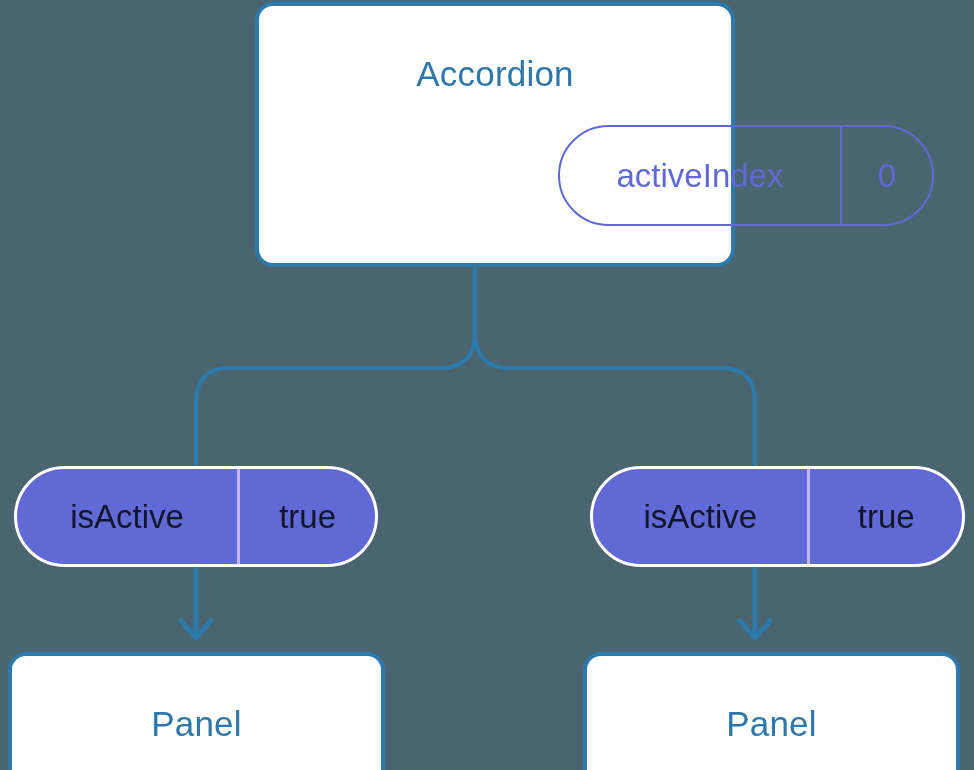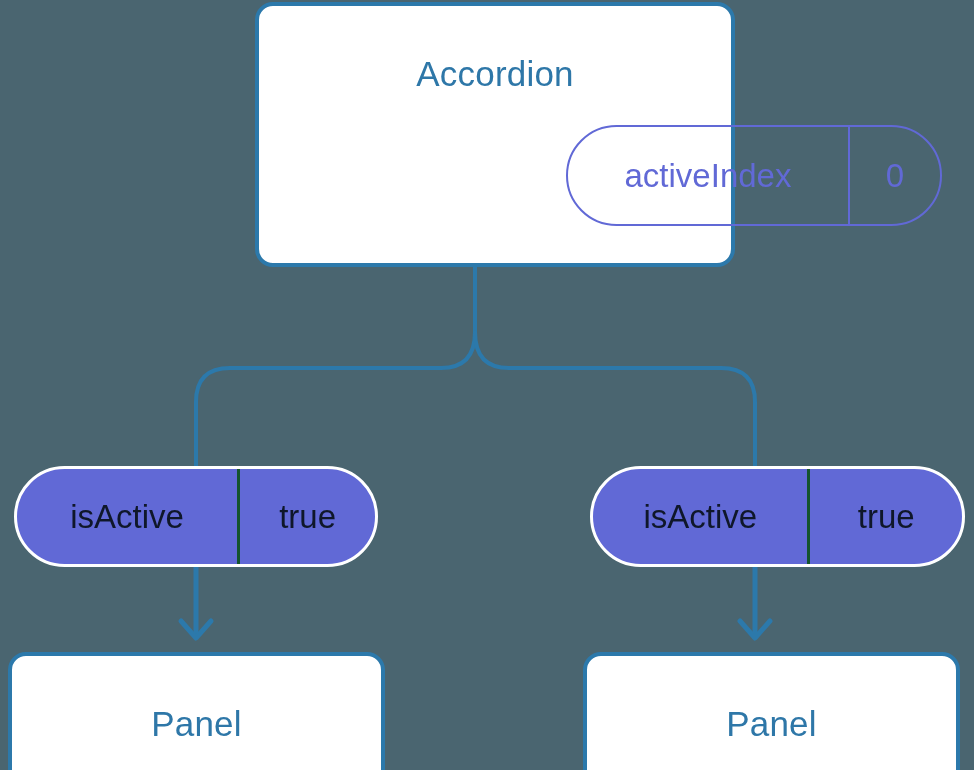--- a/index.html
+++ b/index.html
@@ -102,26 +102,26 @@
   }
 
   
   .pill-filled {
     border: 3px solid #ffffff;
     background: #6169d6;
     color: #0f172a;
     font-size: 33px;
   }
   .pill-filled .seg-value {
-    border-left: 3px solid #14532d;
+    border-left: 3px solid #c4b5fd;
     text-align: right;
   }
 
   #pill-active-index {
-    left: 307px;
+    left: 299px;
     top: 119px;
     width: 376px;
     height: 101px;
   }
   #pill-active-index .seg-name  { width: 283px; }
   #pill-active-index .seg-value { width: 93px; }
 
   #pill-is-active-left {
     left: 14px;
     top: 466px;

